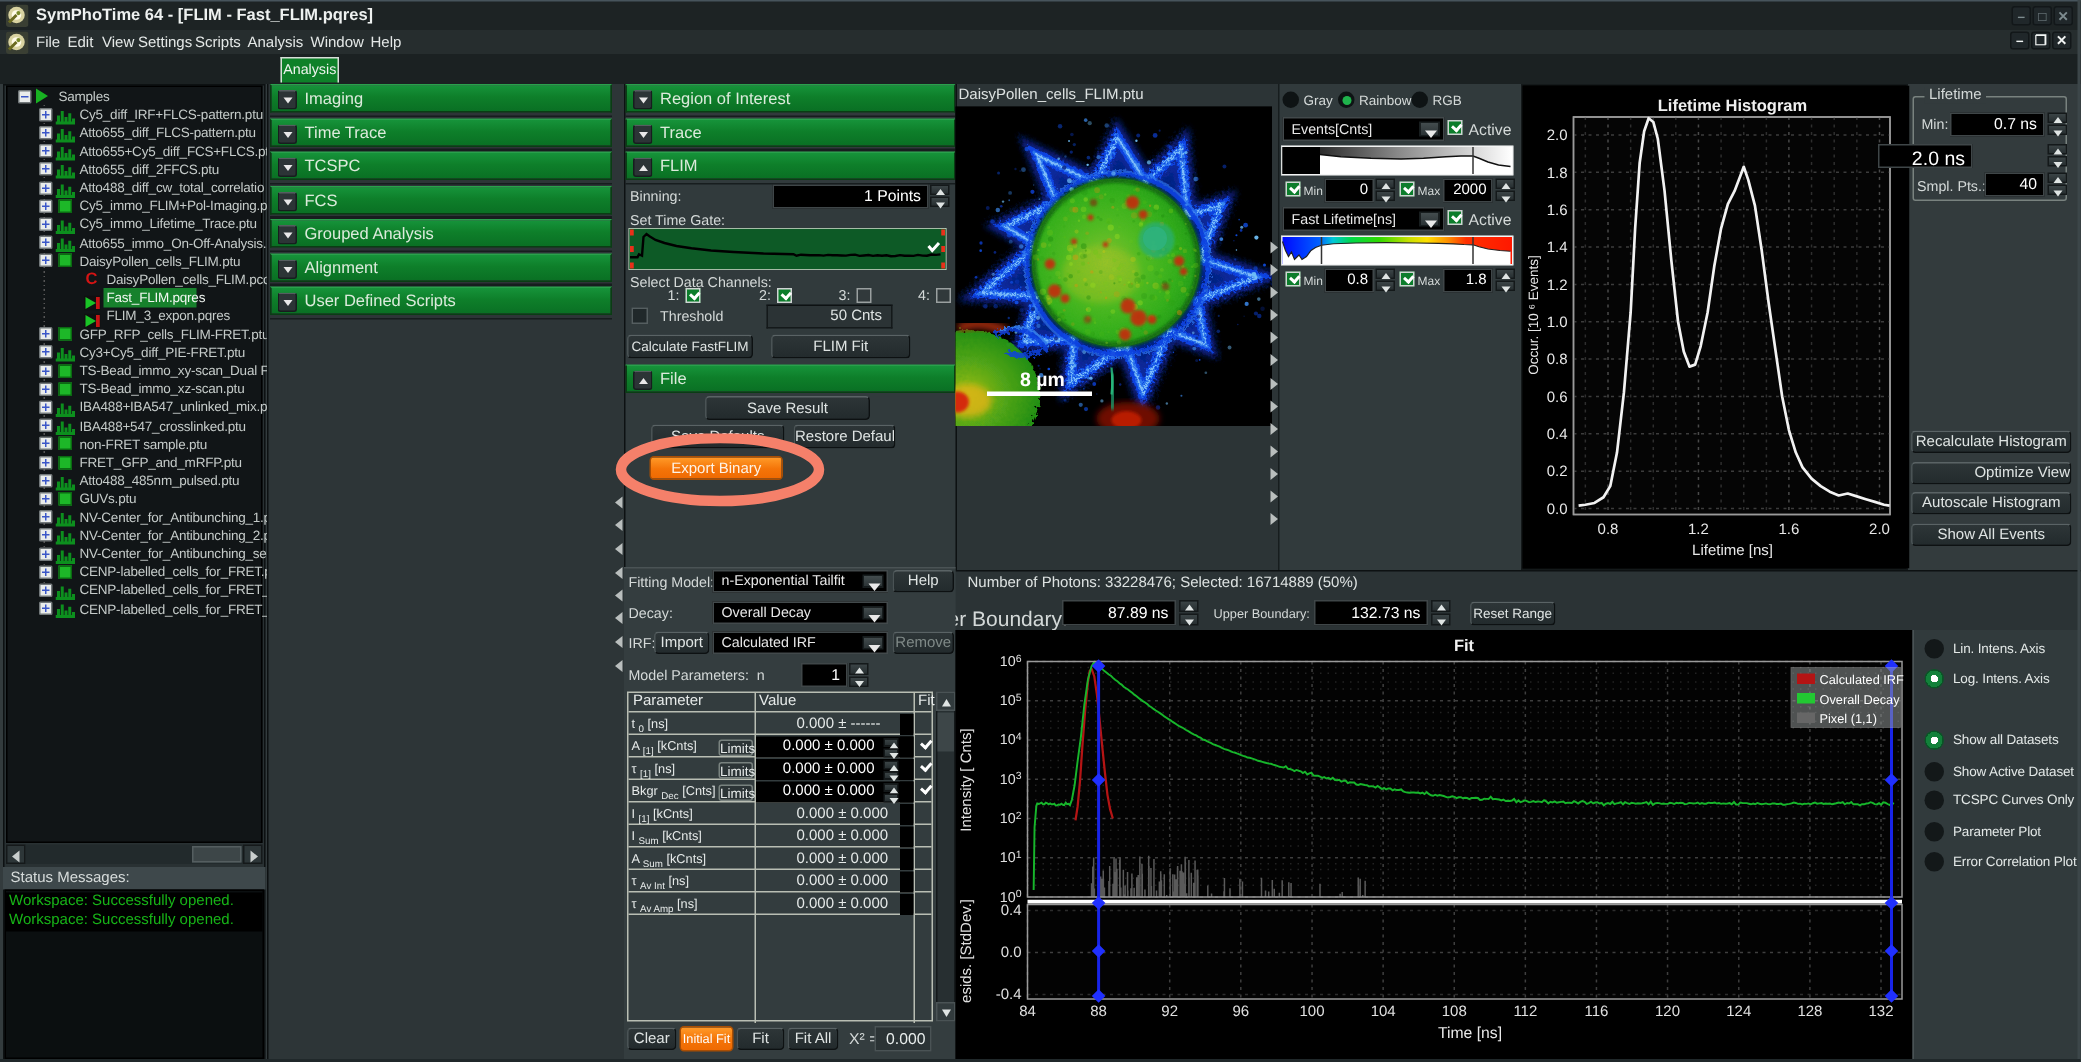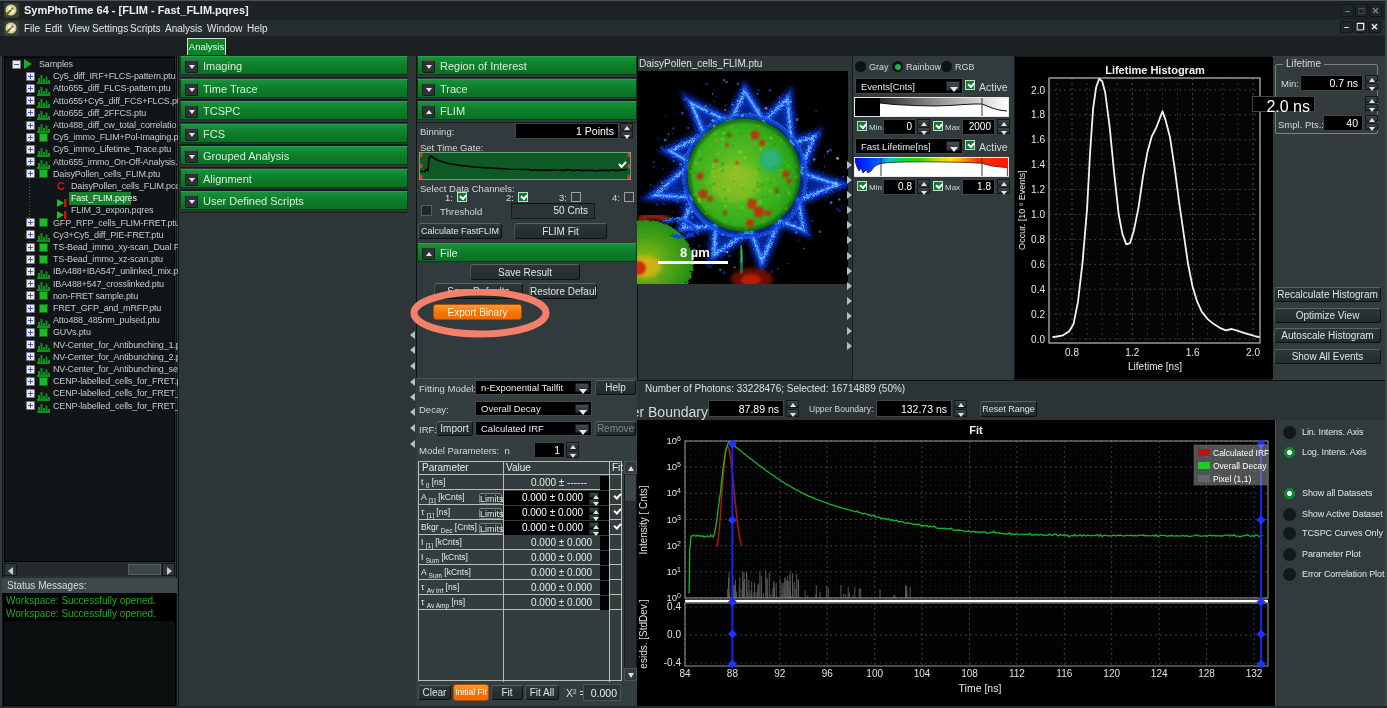--- a/index.html
+++ b/index.html
@@ -1188,33 +1188,33 @@
   </div>
 <div class="abs" style="left:1275px;top:64px;width:103px;height:70px;border:1px solid #79827f;border-radius:2px;"></div>
 <div class="abs" style="left:1283px;top:58px;background:#333b3d;padding:0 3px;color:#d4d9d8;font-size:10px;">Lifetime</div>
 <div class="lbl abs" style="left:1281px;top:78px;">Min:</div>
 <div class="blk abs" style="left:1300px;top:75px;width:63px;height:16px;border-color:#3f4648;padding:1px 4px 0 0;font-size:10.5px;">0.7 ns</div>
 <div class="sp2" style="left:1365px;top:75px;">
     <div class="u" style="top:0;height:7px;"></div>
     <div class="d" style="top:8px;height:7px;"></div>
   </div>
 <div class="lbl abs" style="left:1281px;top:99px;">Max:</div>
-<div class="blk abs" style="left:1252px;top:96px;width:63px;height:16px;border-color:#3f4648;padding:1px 4px 0 0;font-size:16px;">2.0 ns</div>
+<div class="blk abs" style="left:1252px;top:96px;width:63px;height:16px;border-color:#3f4648;padding:1px 4px 0 0;font-size:13px;">2.0 ns</div>
 <div class="sp2" style="left:1365px;top:96px;">
     <div class="u" style="top:0;height:7px;"></div>
     <div class="d" style="top:8px;height:7px;"></div>
   </div>
 <div class="lbl abs" style="left:1278px;top:119px;">Smpl. Pts.:</div>
 <div class="blk abs" style="left:1323px;top:115px;width:40px;height:16px;border-color:#3f4648;padding:1px 4px 0 0;font-size:10.5px;">40</div>
 <div class="sp2" style="left:1365px;top:115px;">
     <div class="u" style="top:0;height:7px;"></div>
     <div class="d" style="top:8px;height:7px;"></div>
   </div>
 <div class="btn abs" style="left:1274px;top:287px;width:107px;height:15px;line-height:14px;">Recalculate Histogram</div>
-<div class="btn abs" style="left:1274px;top:307.5px;width:107px;height:15px;line-height:14px;">Optimize View</div>
+<div class="btn abs" style="left:1274px;top:307.5px;width:107px;height:15px;line-height:14px;text-align:right;">Optimize View</div>
 <div class="btn abs" style="left:1274px;top:328px;width:107px;height:15px;line-height:14px;">Autoscale Histogram</div>
 <div class="btn abs" style="left:1274px;top:348.5px;width:107px;height:15px;line-height:14px;">Show All Events</div>
 <div class="abs" style="left:637px;top:380px;width:750px;height:40px;background:#2b3335;border-top:1px solid #0d1112;"></div>
 <div class="abs" style="left:645px;top:383px;color:#dde2e1;font-size:10px;">Number of Photons: 33228476; Selected: 16714889 (50%)</div>
 <div class="lbl abs" style="left:606px;top:404px;font-size:14px;">Lower Boundary:</div>
 <div class="blk abs" style="left:708px;top:400px;width:76px;height:17px;border-color:#3f4648;padding:2px 4px 0 0;font-size:10.5px;">87.89 ns</div>
 <div class="sp2" style="left:786px;top:400px;">
     <div class="u" style="top:0;height:8px;"></div>
     <div class="d" style="top:9px;height:8px;"></div>
   </div>

